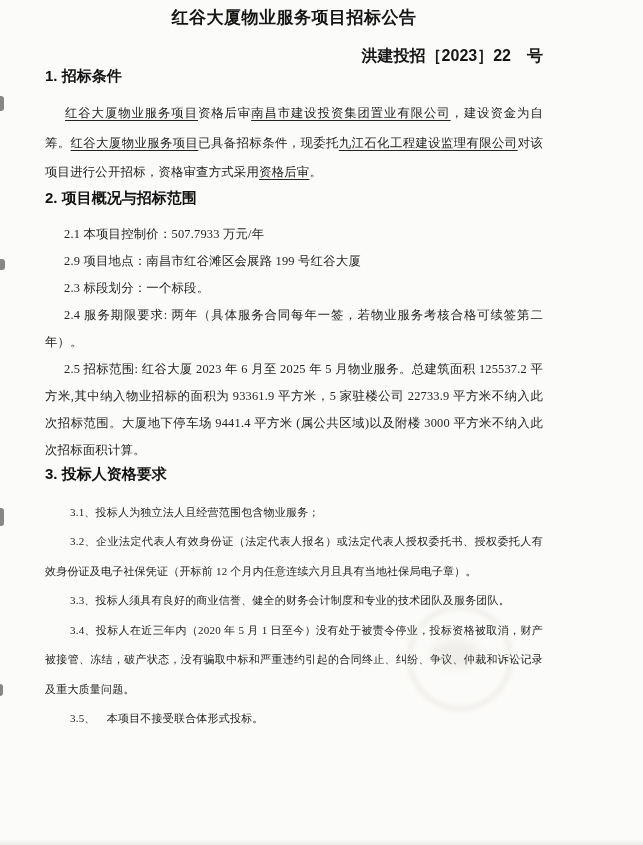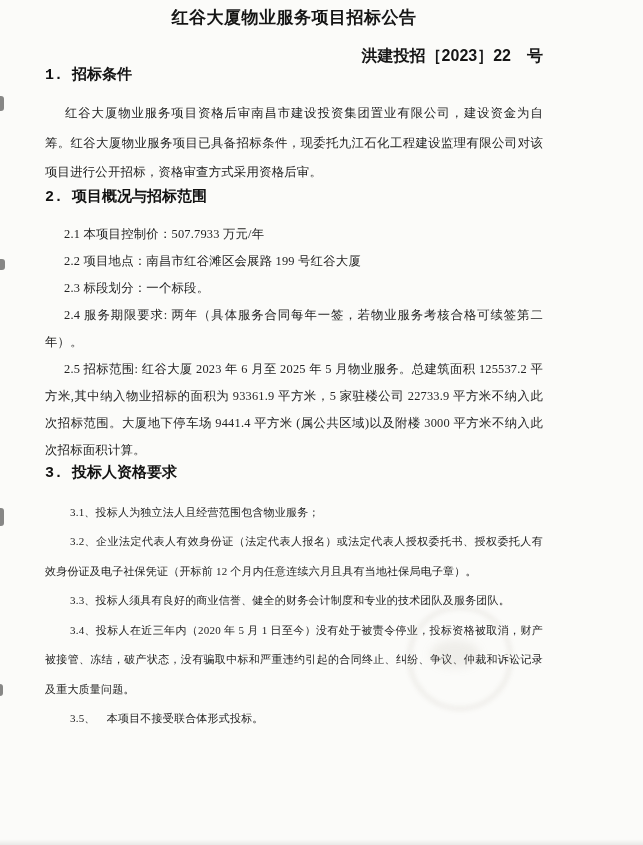--- a/index.html
+++ b/index.html
@@ -30,21 +30,21 @@
   .doc-number {
     font-family: "Liberation Sans", "DejaVu Sans", sans-serif;
     font-weight: 700;
     font-size: 16px;
     line-height: 20px;
     text-align: right;
     margin-top: 18px;
     color: #151515;
   }
   h2.sec {
-    font-family: Liberation Mono, monospace;
+    font-family: Liberation Sans, sans-serif;
     font-weight: 700;
     font-size: 15px;
     line-height: 20px;
     margin: 0;
     color: #121212;
   }
   .sec1-h { margin-top: 26px; }
   .sec2-h { margin-top: 16px; }
   .sec3-h { margin-top: 16px; }
   p { margin: 0; }
@@ -65,21 +65,21 @@
     letter-spacing: 0.2px;
   }
   .item3 {
     font-size: 11px;
     line-height: 29.5px;
     text-align: justify;
     text-indent: 25px;
     letter-spacing: 0.2px;
   }
   .item3-first { margin-top: 14px; }
-  .u { text-underline-offset: 3px; }
+  .u { text-decoration: underline; text-underline-offset: 3px; }
   
   .edge-mark {
     position: absolute;
     left: 0;
     background: rgba(40,40,40,0.55);
     border-radius: 0 3px 3px 0;
     filter: blur(0.7px);
   }
   .m1 { top: 96px;  width: 4px; height: 15px; }
   .m2 { top: 259px; width: 5px; height: 11px; }
@@ -120,21 +120,21 @@
   <div class="doc-number">洪建投招［2023］22　号</div>
 
   <h2 class="sec sec1-h">1. 招标条件</h2>
 
   <p class="para p1"><span class="u">红谷大厦物业服务项目</span><span>资格后审</span><span class="u">南昌市建设投资集团置业有限公司</span><span>，建设资金为自筹。</span><span class="u">红谷大厦物业服务项目</span><span>已具备招标条件，现委托</span><span class="u">九江石化工程建设监理有限公司</span><span>对该项目进行公开招标，资格审查方式采用</span><span class="u">资格后审</span><span>。</span></p>
 
   <h2 class="sec sec2-h">2. 项目概况与招标范围</h2>
 
   <div class="sec2-items">
     <p class="item2">2.1 本项目控制价：507.7933 万元/年</p>
-    <p class="item2">2.2 项目地点：南昌市红谷滩区会展路 199 号红谷大厦</p>
+    <p class="item2">2.9 项目地点：南昌市红谷滩区会展路 199 号红谷大厦</p>
     <p class="item2">2.3 标段划分：一个标段。</p>
     <p class="item2">2.4 服务期限要求: 两年（具体服务合同每年一签，若物业服务考核合格可续签第二年）。</p>
     <p class="item2">2.5 招标范围: 红谷大厦 2023 年 6 月至 2025 年 5 月物业服务。总建筑面积 125537.2 平方米,其中纳入物业招标的面积为 93361.9 平方米，5 家驻楼公司 22733.9 平方米不纳入此次招标范围。大厦地下停车场 9441.4 平方米 (属公共区域)以及附楼 3000 平方米不纳入此次招标面积计算。</p>
   </div>
 
   <h2 class="sec sec3-h">3. 投标人资格要求</h2>
 
   <div>
     <p class="item3 item3-first">3.1、投标人为独立法人且经营范围包含物业服务；</p>
     <p class="item3">3.2、企业法定代表人有效身份证（法定代表人报名）或法定代表人授权委托书、授权委托人有效身份证及电子社保凭证（开标前 12 个月内任意连续六月且具有当地社保局电子章）。</p>

